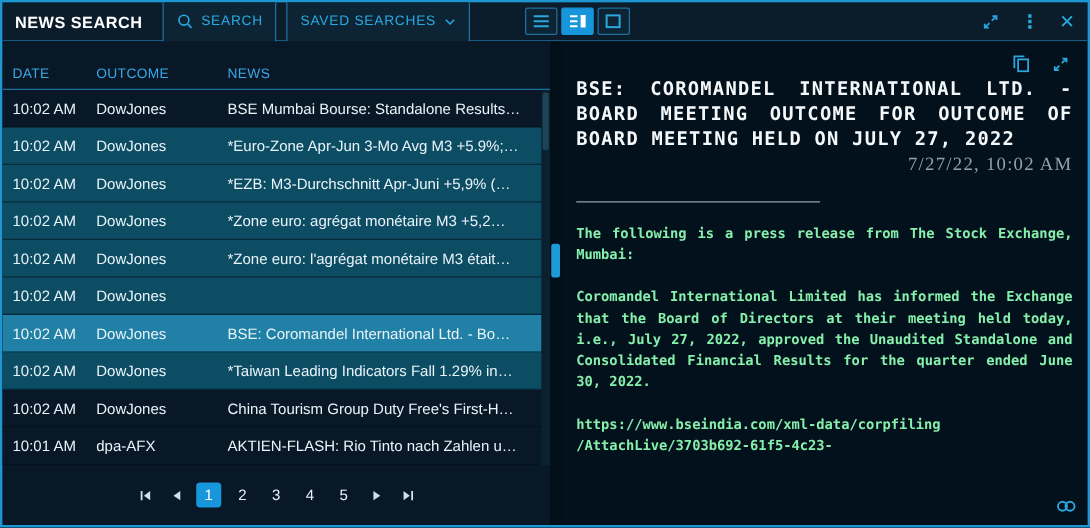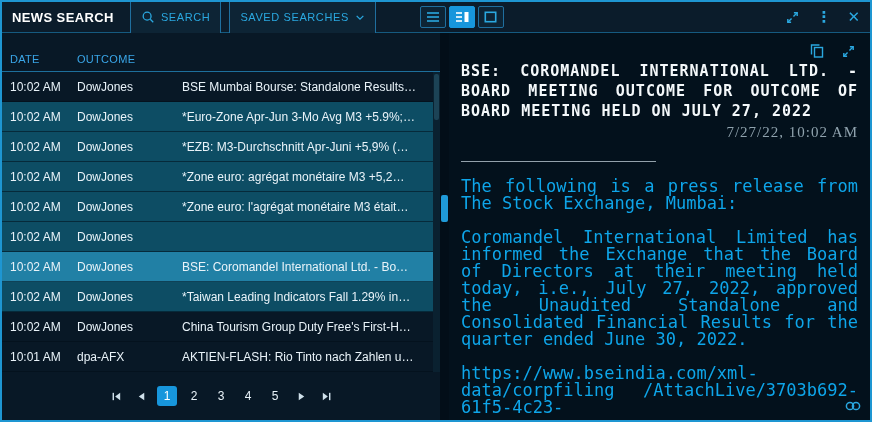--- a/index.html
+++ b/index.html
@@ -75,22 +75,22 @@
   .article-toolbar { display: flex; justify-content: flex-end; gap: 16px; padding: 10px 2px 2px; }
   .article-toolbar .icon-btn svg { display: block; }
   .headline {
     font-family: "DejaVu Sans Mono", monospace; font-weight: bold;
     font-size: 15px; line-height: 20px; letter-spacing: 1px; color: #f4f8fa; text-align: justify;
   }
   .timestamp { text-align: right; color: #8fa2ad; font-family: Liberation Serif, serif; font-size: 15px; letter-spacing: 1px; margin-top: 3px; }
   .separator { width: 195px; border-top: 1px solid #93a1ab; margin: 20px 0 16px; }
   .article-body { flex: 1; overflow: hidden; }
   .article-body p {
-    font-family: "DejaVu Sans Mono", monospace; font-size: 17px; line-height: 17px;
-    color: #0ea5e9; text-align: justify; margin-bottom: 17px; word-break: break-word;
+    font-family: "DejaVu Sans Mono", monospace; font-size: 11px; line-height: 17px;
+    color: #86efac; text-align: justify; margin-bottom: 17px; word-break: break-word; font-weight: bold;
   }
   .link-indicator { position: absolute; right: 8px; bottom: 3px; color: var(--accent, #2aa8e0); cursor: pointer; }
   svg { flex-shrink: 0; }
 </style>
 </head>
 <body>
 
 <div class="titlebar">
   <span class="title">NEWS SEARCH</span>
 
@@ -153,20 +153,21 @@
     <button class="icon-btn glyph">✕</button>
   </div>
 </div>
 
 <div class="main">
 
   <div class="left-panel">
     <div class="thead">
       <span>DATE</span>
       <span>OUTCOME</span>
+      <span>NEWS</span>
     </div>
 
     <div class="rows">
 
   <div class="row row-normal">
     <span class="cell">10:02 AM</span>
     <span class="cell">DowJones</span>
     <span class="cell">BSE Mumbai Bourse: Standalone Results…</span>
   </div>
 

